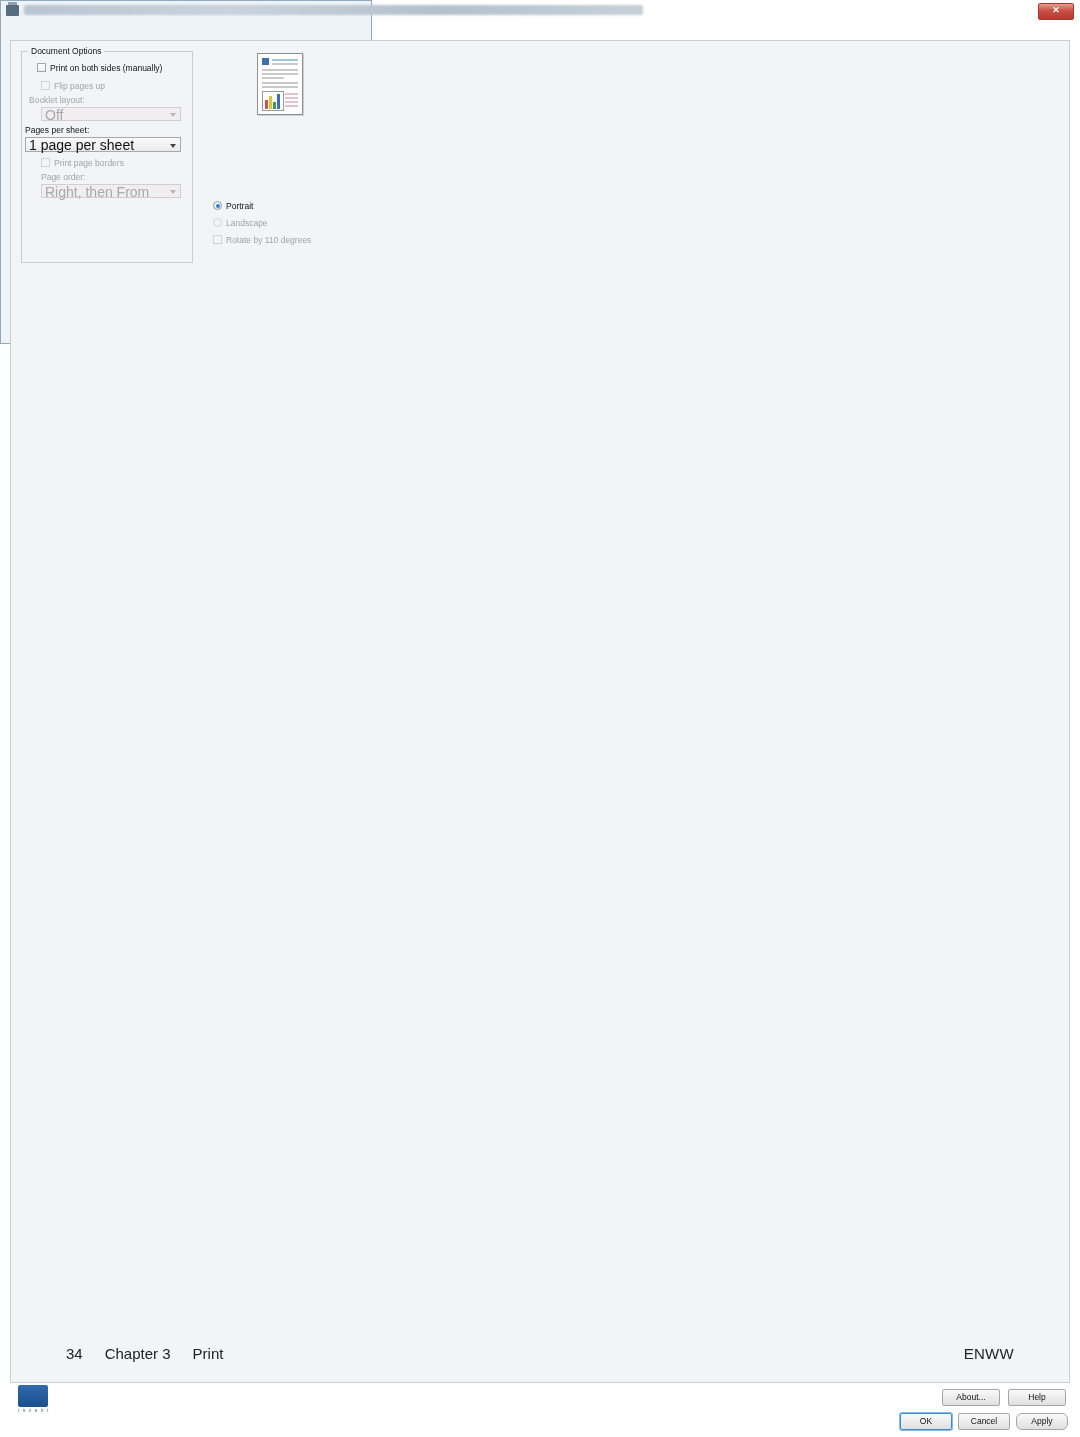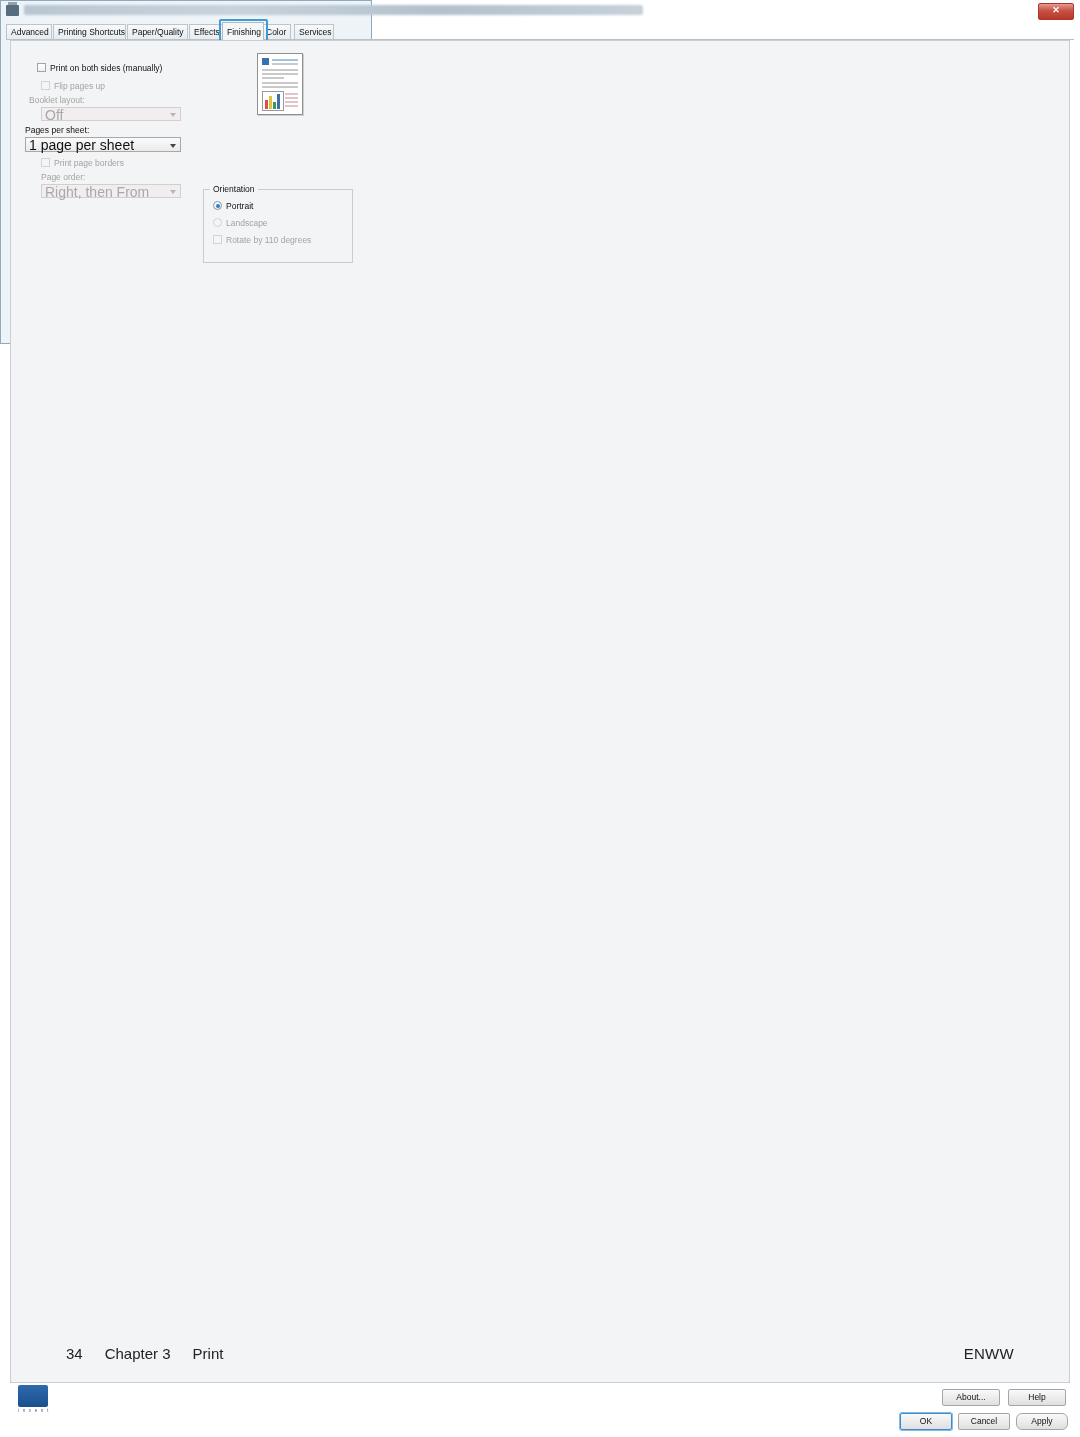--- a/index.html
+++ b/index.html
@@ -644,33 +644,26 @@
 </div>
 
 <div id="props-dialog">
 
   <div class="pw-title">
     <div class="pw-printer-icon"></div>
     <div class="redact pw-redact"></div>
     <div class="winbtn close" style="position:absolute; right:0; top:0;">✕</div>
   </div>
 
-  <div class="tabbar">
-    <div class="tab" style="left:0px; width:46px;">Advanced</div>
-    <div class="tab" style="left:47px; width:73px;">Printing Shortcuts</div>
-    <div class="tab" style="left:121px; width:61px;">Paper/Quality</div>
-    <div class="tab" style="left:183px; width:38px;">Effects</div>
-    <div class="tab active" style="left:216px; width:42px;">Finishing</div>
-    <div class="tab" style="left:255px; width:30px;">Color</div>
-    <div class="tab" style="left:288px; width:40px;">Services</div>
-    <div class="focus-ring" style="left:213px; top:-3px; width:49px; height:24px;"></div>
-  </div>
 
   <div class="pw-page">
 
+    <div class="sm-grp" style="left:10px; top:10px; width:172px; height:212px;">
+      <div class="sm-grp-label">Document Options</div>
+    </div>
 
     <div class="sm-chk" style="left:26px; top:22px;">Print on both sides (manually)</div>
     <div class="sm-chk dimbox" style="left:30px; top:40px;">Flip pages up</div>
     <div class="sm-lbl sm-dim" style="left:18px; top:54px;">Booklet layout:</div>
     <div class="sm-combo disabled" style="left:30px; top:66px; width:140px; height:14px;">
       <span>Off</span>
       <div class="ar"></div>
     </div>
 
     <div class="sm-lbl" style="left:14px; top:84px;">Pages per sheet:</div>
@@ -700,23 +693,20 @@
         <div class="pv-bar" style="left:6px; width:3px; height:13px; background:#e2c23c;"></div>
         <div class="pv-bar" style="left:10px; width:3px; height:7px; background:#3f9a4f;"></div>
         <div class="pv-bar" style="left:14px; width:3px; height:15px; background:#3a6fb0;"></div>
       </div>
       <div class="pv-line pink" style="left:27px; top:39px; width:13px;"></div>
       <div class="pv-line pink" style="left:27px; top:43px; width:13px;"></div>
       <div class="pv-line pink" style="left:27px; top:47px; width:13px;"></div>
       <div class="pv-line pink" style="left:27px; top:51px; width:13px;"></div>
     </div>
 
-    <div class="sm-grp" style="left:192px; top:148px; width:150px; height:74px;">
-      <div class="sm-grp-label">Orientation</div>
-    </div>
     <div class="sm-radio on" style="left:202px; top:160px;">Portrait</div>
     <div class="sm-radio dimbox" style="left:202px; top:177px;">Landscape</div>
     <div class="sm-chk dimbox" style="left:202px; top:194px;">Rotate by 110 degrees</div>
 
   </div>
 
   <div class="pw-foot">
     <div class="hp-logo">
       <i>hp</i>
     </div>

